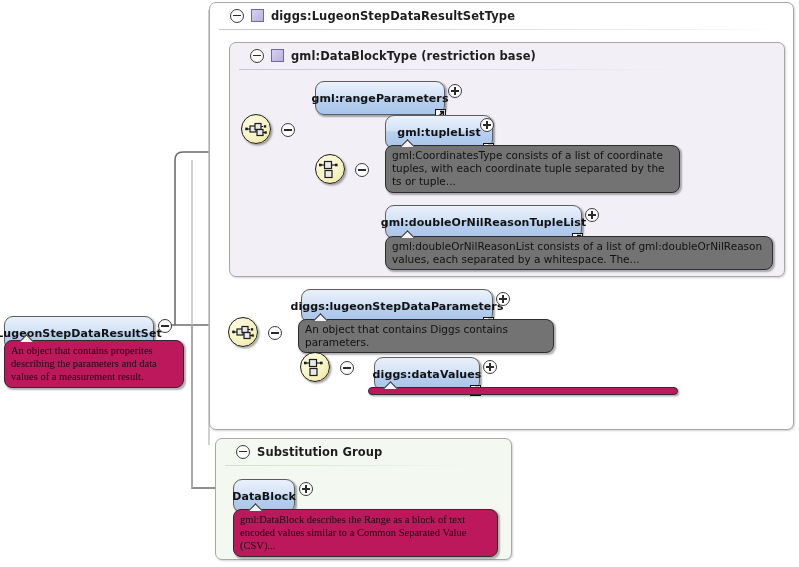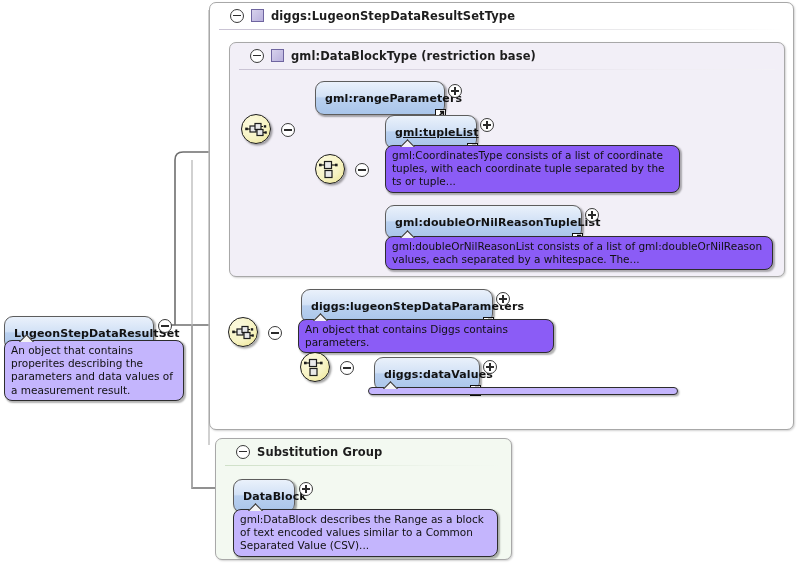--- a/index.html
+++ b/index.html
@@ -92,20 +92,21 @@
     height:19px;
     box-sizing:border-box;
     border:1px solid #5d5d5d;
     border-radius:9px;
     background:linear-gradient(to bottom,#eaf1fb 0%,#d3e2f6 45%,#b9d0ef 50%,#a9c5ea 100%);
     color:#121212;
     font-size:11px;
     font-weight:bold;
     display:flex;
     align-items:center;
+    justify-content:center;
     padding:16px 9px;
     white-space:nowrap;
     box-shadow:1.4px 1.4px 1.6px rgba(0,0,0,.33);
     letter-spacing:.1px;
   }
   .node .arrow{
     position:absolute;
     right:-2px;bottom:-6px;
     width:11px;height:11px;
     background:#ffffff;
@@ -116,28 +117,28 @@
 
   
   .nodetog{position:absolute;}
 
   
   .anno{
     position:absolute;
     box-sizing:border-box;
     border:1px solid #2d2d2d;
     border-radius:8px;
-    background:#8b5cf6;
+    background:#737373;
     font-size:10.5px;
     line-height:13.2px;
     color:#111;
     padding:3px 6px 3px 6px;
     box-shadow:1.4px 1.4px 1.6px rgba(0,0,0,.3);
   }
-  .anno.plain{background:#c4b5fd;}
+  .anno.plain{background:#be185d;font-family:Liberation Serif, serif;}
   .anno .tail{
     position:absolute;
     left:14px;top:-7px;
     width:16px;height:8px;
     overflow:hidden;
   }
   .anno .tail::after{
     content:"";
     position:absolute;
     left:1px;top:3px;
@@ -275,21 +276,21 @@
   <div class="node" style="left:315px;top:81px;width:130px;">
     <span>gml:rangeParameters</span>
     <span class="arrow">
       <svg width="9" height="9" viewBox="0 0 9 9">
         <path d="M1.5,7.5 L7,2 M4,1.6 H7.4 V5" stroke="#111" stroke-width="1.6" fill="none"></path>
       </svg>
     </span>
   </div>
   <span class="tog plus nodetog" style="left:448px;top:84px;"></span>
 
-  <div class="node" style="left:385px;top:115px;width:92px;text-decoration:underline;">
+  <div class="node" style="left:385px;top:115px;width:108px;">
     <span>gml:tupleList</span>
     <span class="arrow">
       <svg width="9" height="9" viewBox="0 0 9 9">
         <path d="M1.5,7.5 L7,2 M4,1.6 H7.4 V5" stroke="#111" stroke-width="1.6" fill="none"></path>
       </svg>
     </span>
   </div>
   <span class="tog plus nodetog" style="left:480px;top:118px;"></span>
 
   <div class="anno" style="left:385px;top:145px;width:295px;">

